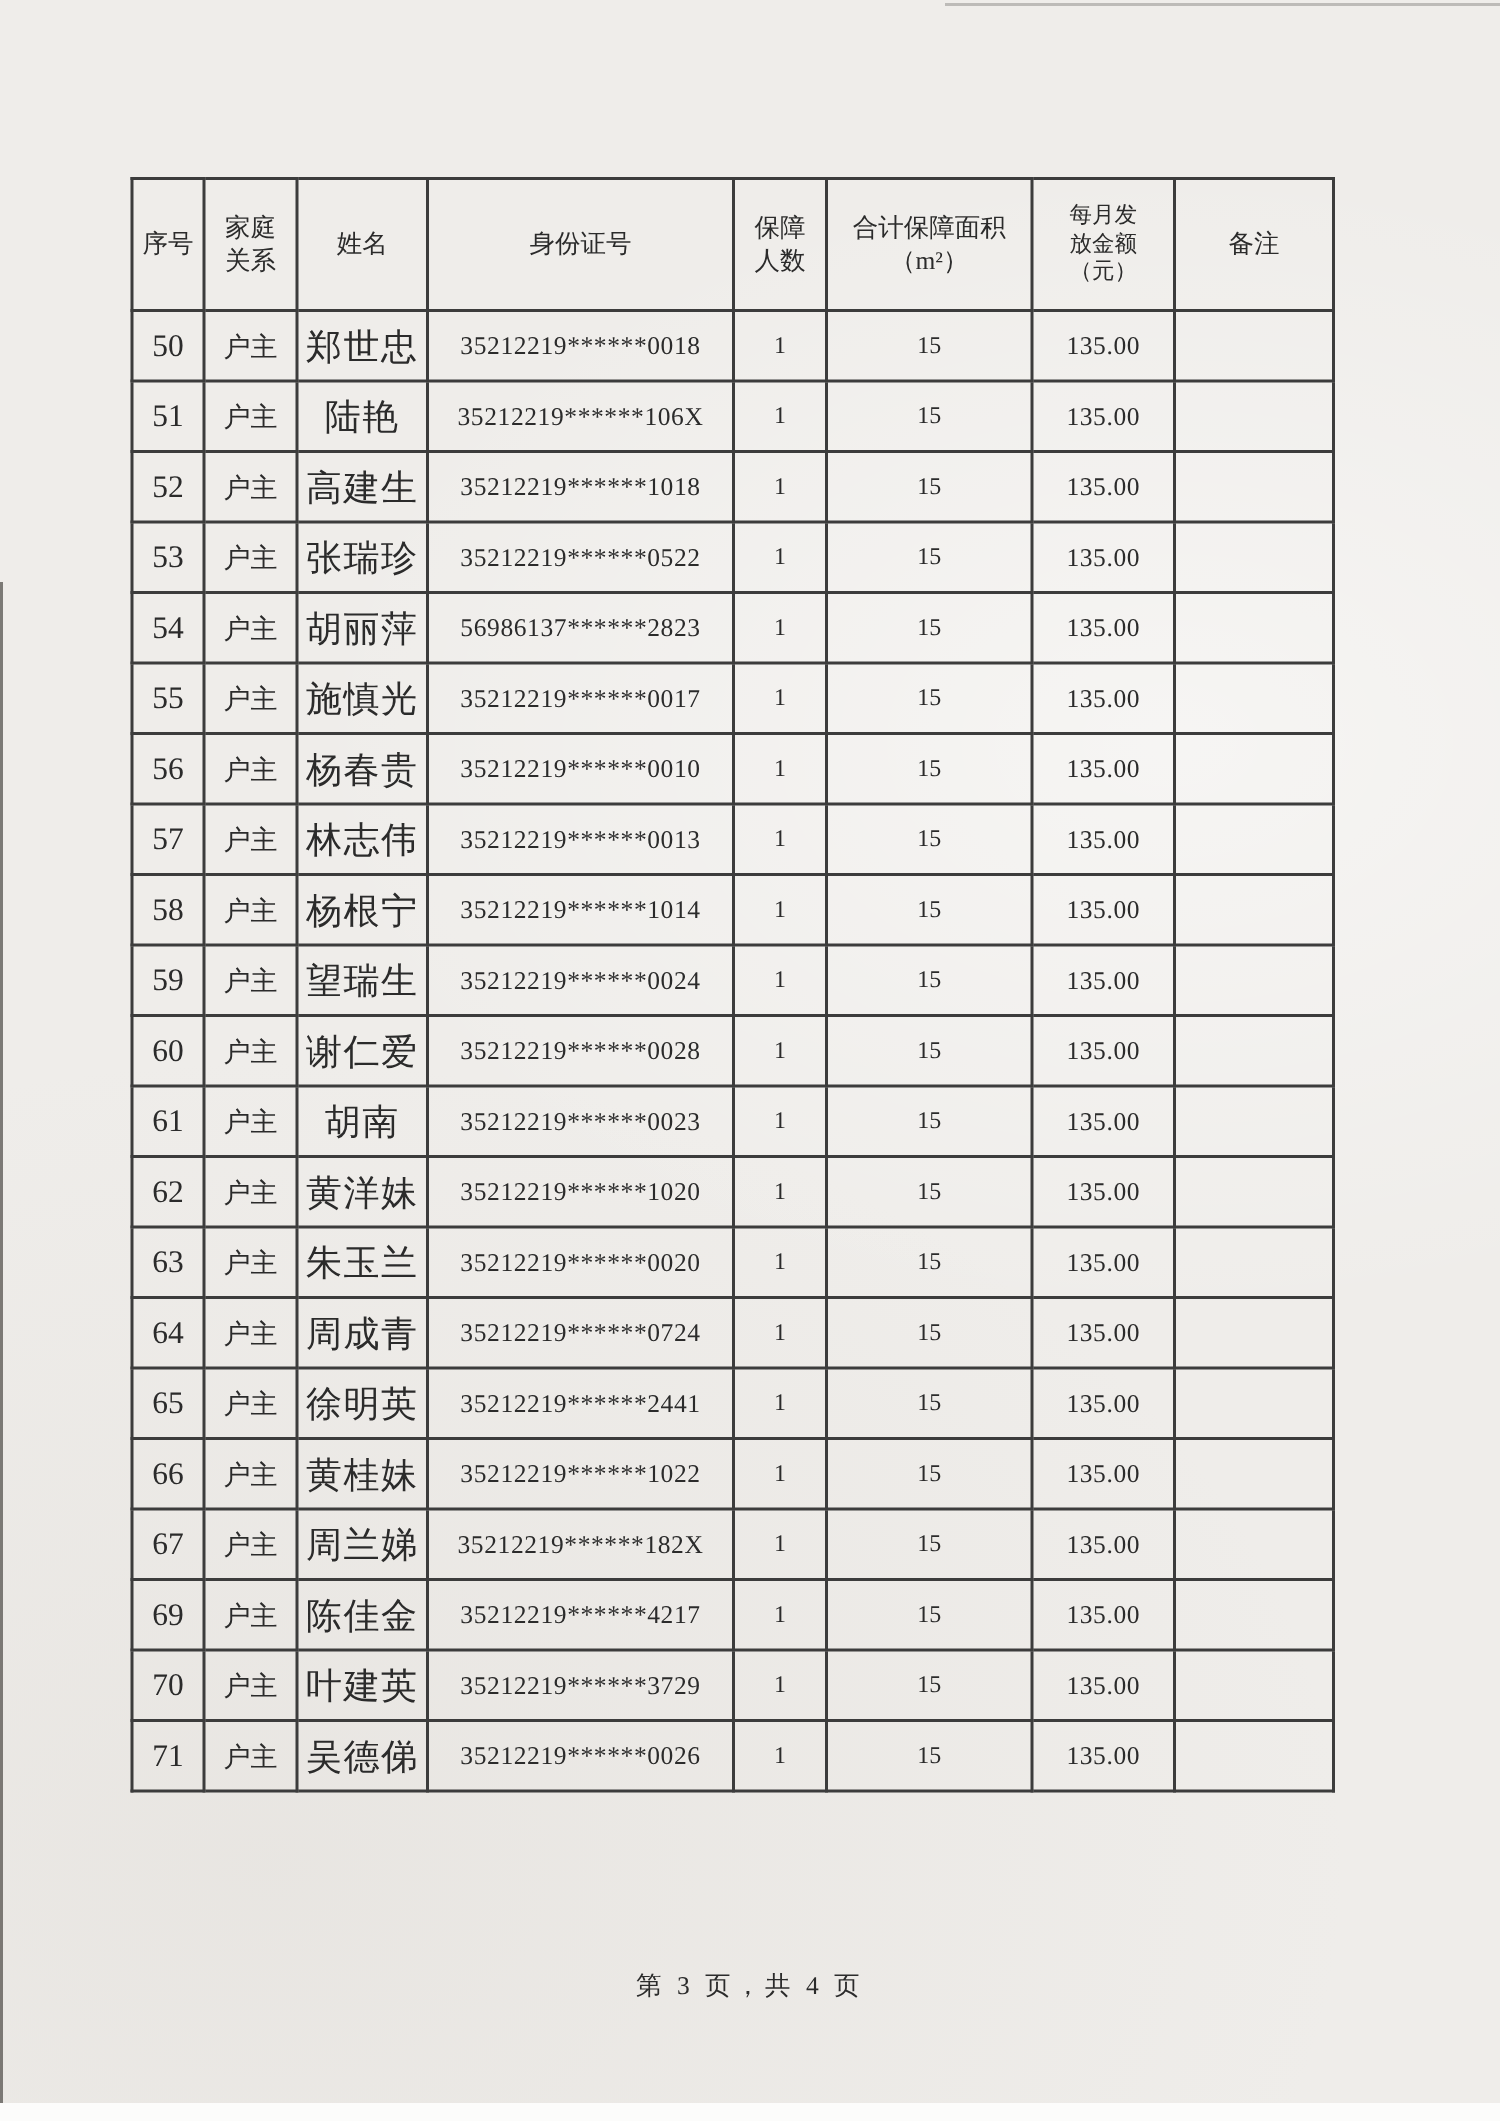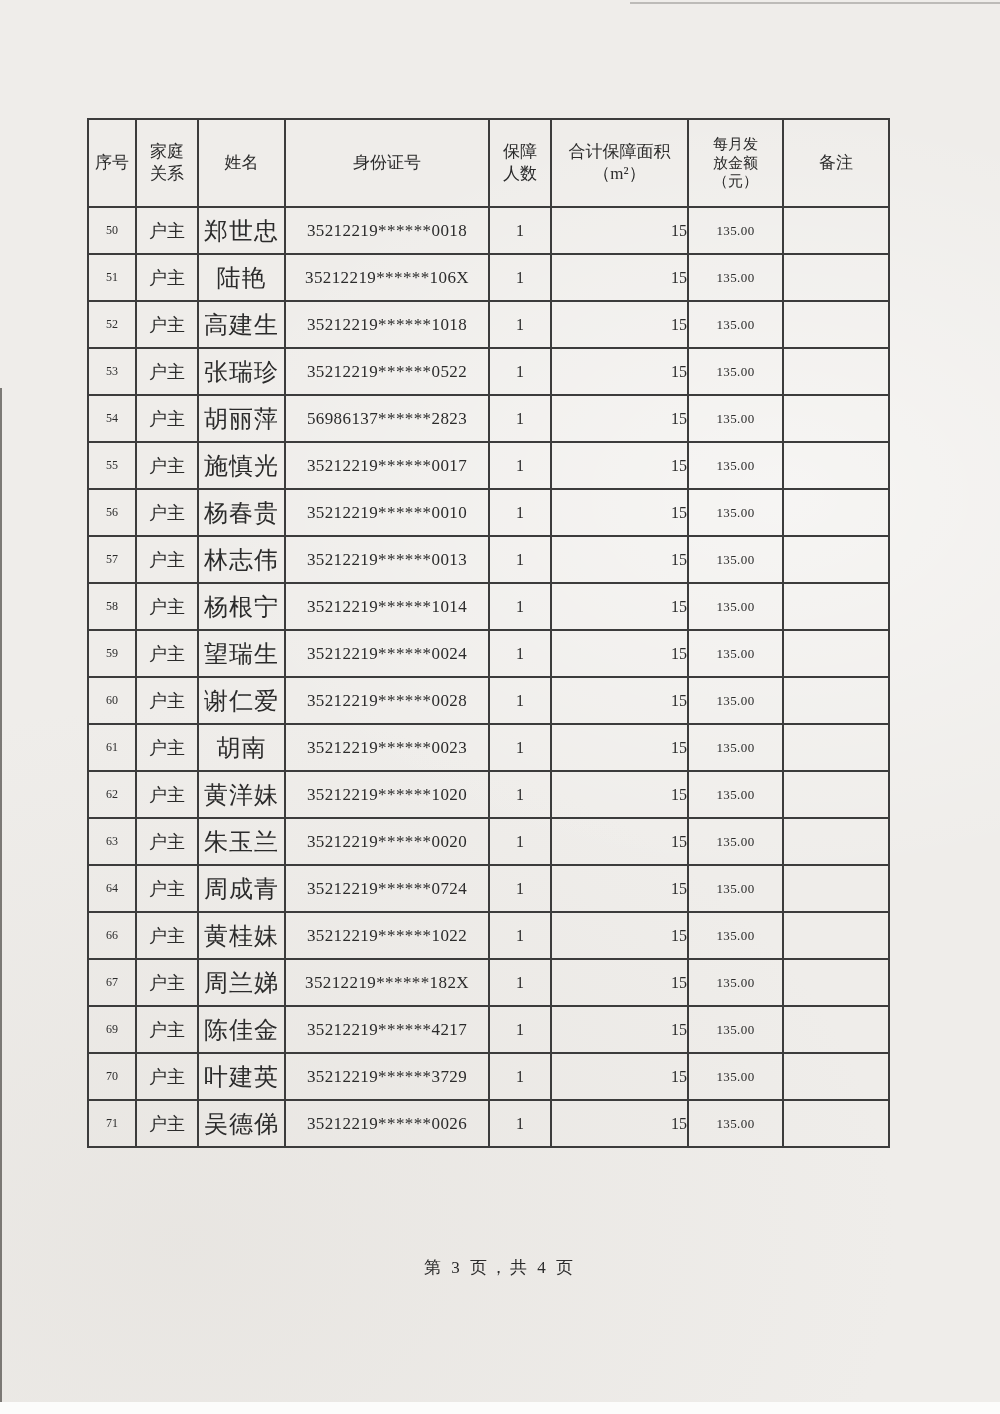--- a/index.html
+++ b/index.html
@@ -32,31 +32,31 @@
     color:var(--ink,#2b2b2b);
     overflow:hidden;
   }
   .grid thead tr{height:88px;}
   .grid tbody tr{height:47px;}
   .grid th{
     font-weight:normal;font-size:17px;line-height:1.3;
     white-space:pre-line;
   }
   .grid th.big{font-size:15px;line-height:1.25;}
-  td.c-seq{font-size:12px;margin-top:15px;}
+  td.c-seq{font-size:21px;margin-top:15px;}
   td.c-relation{font-size:18px;}
   td.c-name{font-size:24px;letter-spacing:1px;}
   td.c-id_number{font-size:17px;letter-spacing:.4px;}
   td.c-count{font-size:16px;}
-  td.c-area{font-size:16px;text-align:right;}
-  td.c-amount{font-size:13px;letter-spacing:.4px;}
+  td.c-area{font-size:16px;}
+  td.c-amount{font-size:17px;letter-spacing:.4px;}
   td.c-remark{font-size:16px;}
 
   .footer{
-    position:absolute;left:0;top:1256px;width:1000px;
+    position:absolute;left:0;top:1312px;width:1000px;
     text-align:center;font-size:17px;letter-spacing:3px;
     color:var(--ink,#2b2b2b);
   }
 </style>
 </head>
 <body>
 
 <div class="page">
   <div class="edge-top"></div>
   <div class="edge-left"></div>
@@ -234,20 +234,30 @@
           <td class="c-seq">64</td>
           <td class="c-relation">户主</td>
           <td class="c-name">周成青</td>
           <td class="c-id_number">35212219******0724</td>
           <td class="c-count">1</td>
           <td class="c-area">15</td>
           <td class="c-amount">135.00</td>
           <td class="c-remark"></td>
         </tr>
         <tr>
+          <td class="c-seq">65</td>
+          <td class="c-relation">户主</td>
+          <td class="c-name">徐明英</td>
+          <td class="c-id_number">35212219******2441</td>
+          <td class="c-count">1</td>
+          <td class="c-area">15</td>
+          <td class="c-amount">135.00</td>
+          <td class="c-remark"></td>
+        </tr>
+        <tr>
           <td class="c-seq">66</td>
           <td class="c-relation">户主</td>
           <td class="c-name">黄桂妹</td>
           <td class="c-id_number">35212219******1022</td>
           <td class="c-count">1</td>
           <td class="c-area">15</td>
           <td class="c-amount">135.00</td>
           <td class="c-remark"></td>
         </tr>
         <tr>

